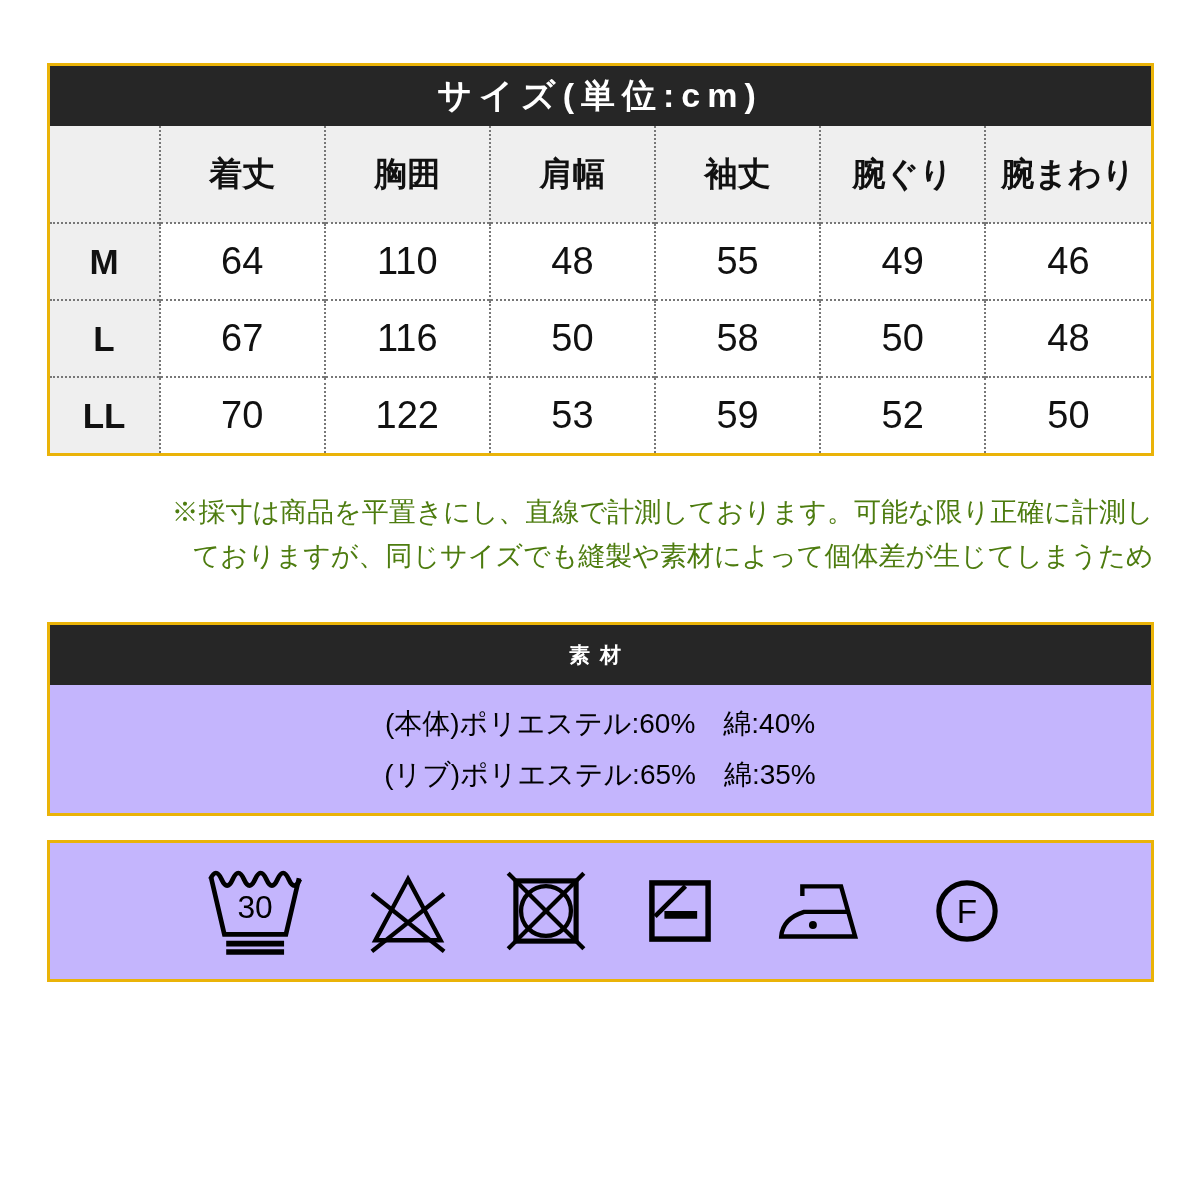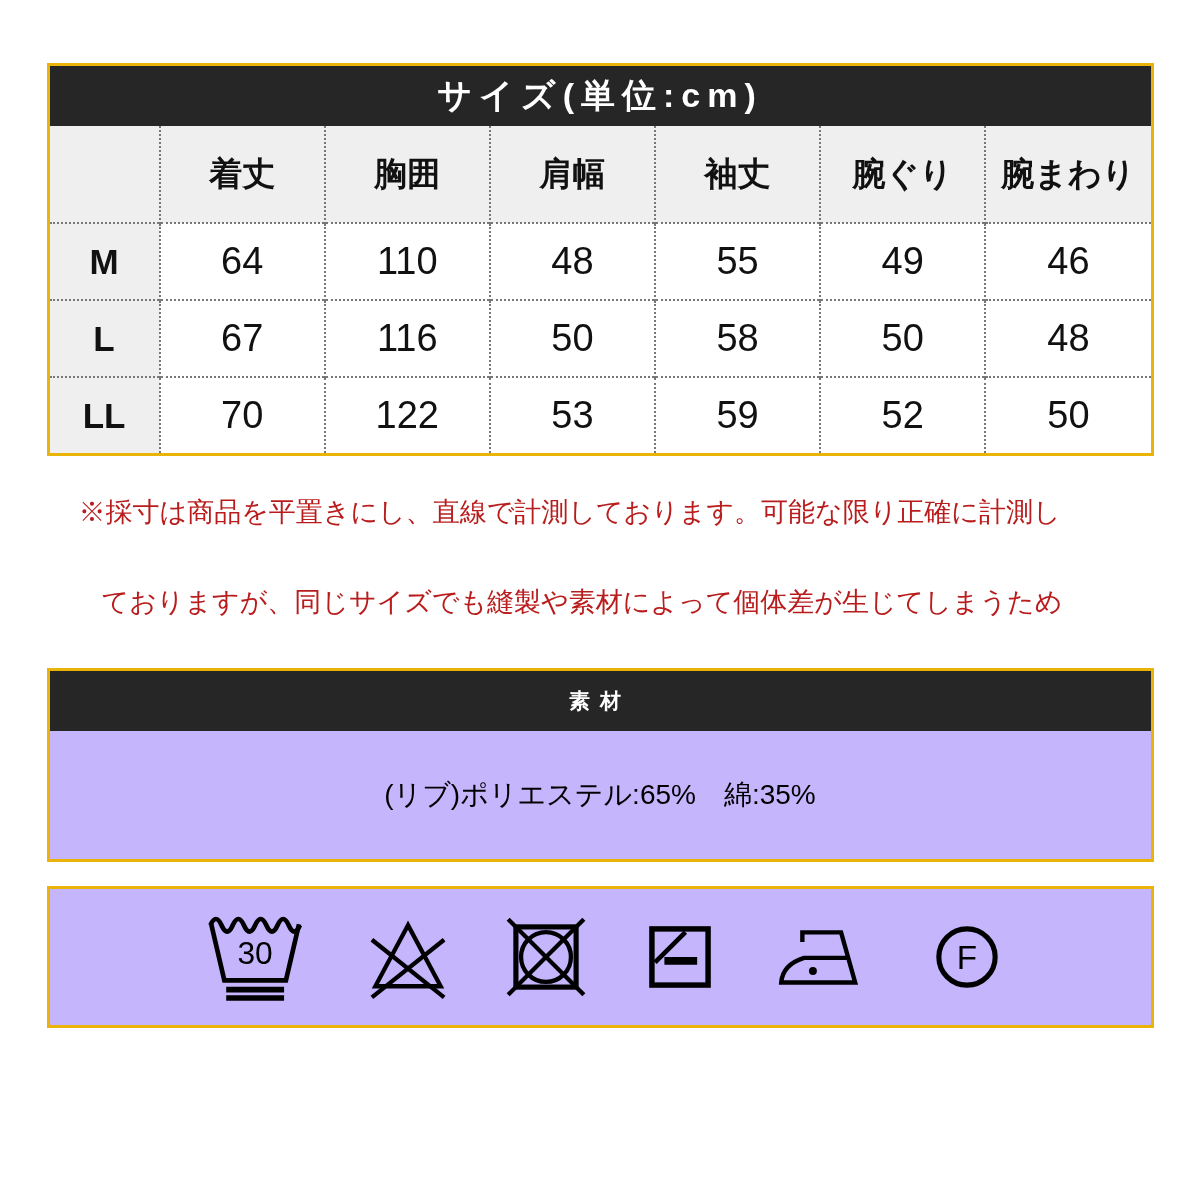--- a/index.html
+++ b/index.html
@@ -28,24 +28,24 @@
   }
   tr.head-row td{
     height:96px;background:#efefef;font-weight:bold;font-size:33px;
   }
   tr.data-row td{height:75px;font-size:38px;}
   tr.data-row td.lbl{background:#efefef;font-weight:bold;font-size:35px;}
   table.size-table td + td{border-left:2px dotted #777;}
   tr.data-row td{border-top:2px dotted #777;}
 
   
-  .notes{margin-top:34px;padding-left:32px;font-size:27px;color:#b91c1c;}
+  .notes{margin-top:34px;padding-left:32px;font-size:27px;color:#4d7c0f;text-align:right;}
   .note{margin:0 0 44px 0;}
   .note-line{line-height:44px;white-space:nowrap;}
-  .note-line.cont{padding-left:23px;margin-top:46px;}
+  .note-line.cont{padding-left:23px;}
 
   
   .material-box{margin-top:24px;}
   .material-content{
     height:128px;display:flex;flex-direction:column;
     align-items:center;justify-content:center;gap:13px;
     font-size:28px;color:#000;
   }
   .material-line{white-space:nowrap;}
 
@@ -123,20 +123,21 @@
       <div class="note-line">※採寸は商品を平置きにし、直線で計測しております。可能な限り正確に計測し</div>
       <div class="note-line cont">ておりますが、同じサイズでも縫製や素材によって個体差が生じてしまうため</div>
     </div>
   </div>
 
   <div class="box material-box">
     <div class="bar small">
       <span>素材</span>
     </div>
     <div class="material-content">
+      <div class="material-line">(本体)ポリエステル:60%　綿:40%</div>
       <div class="material-line">(リブ)ポリエステル:65%　綿:35%</div>
     </div>
   </div>
 
   <div class="box wash-box">
     <div class="wash-content">
 
       <span class="icon">
         <svg width="112" height="94" viewBox="0 0 120 100" fill="none" stroke="#000" stroke-width="5">
           <path d="M10,16 C14,7 18,7 22,16 C26,25 30,25 34,16 C38,7 42,7 46,16 C50,25 54,25 58,16 C62,7 66,7 70,16 C74,25 78,25 82,16 C86,7 90,7 94,16 C98,25 102,25 106,16"></path>

